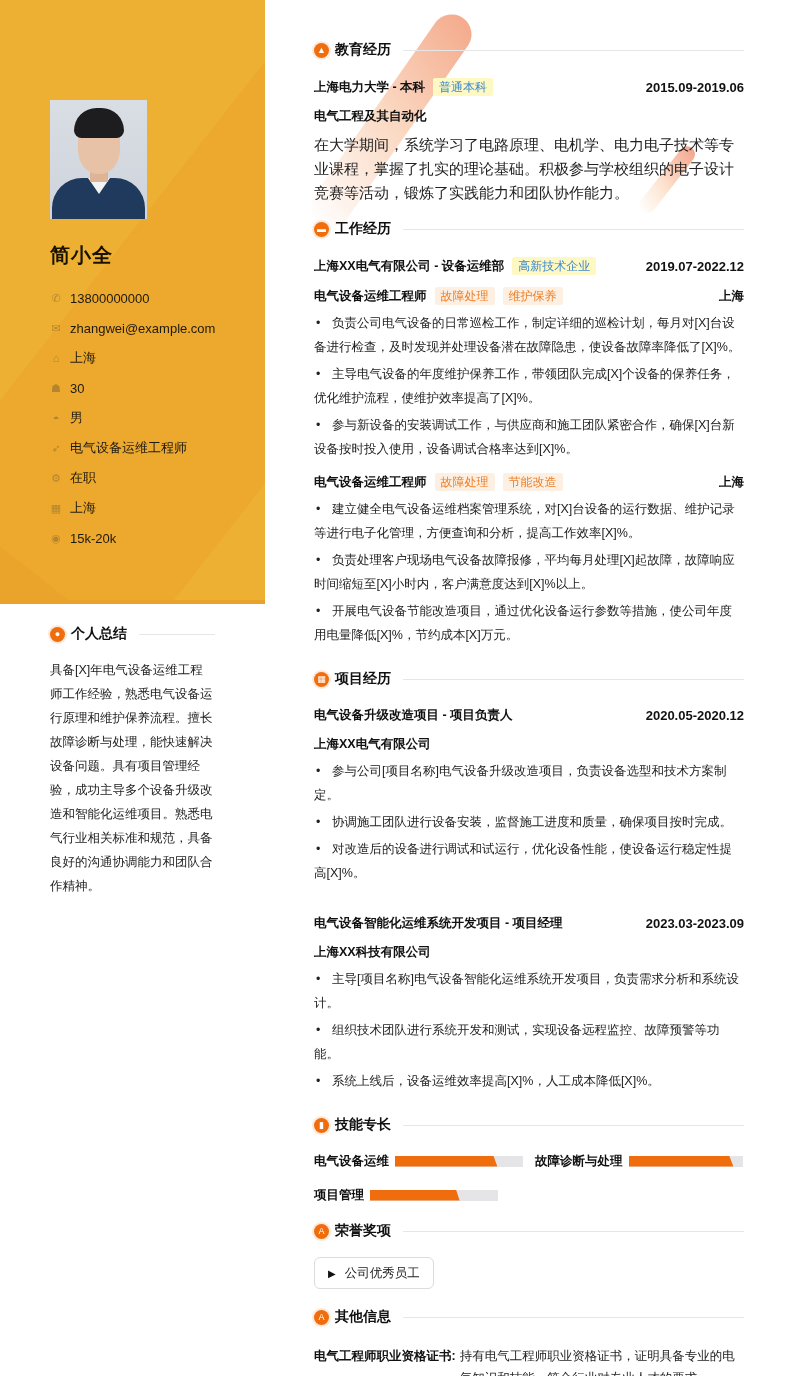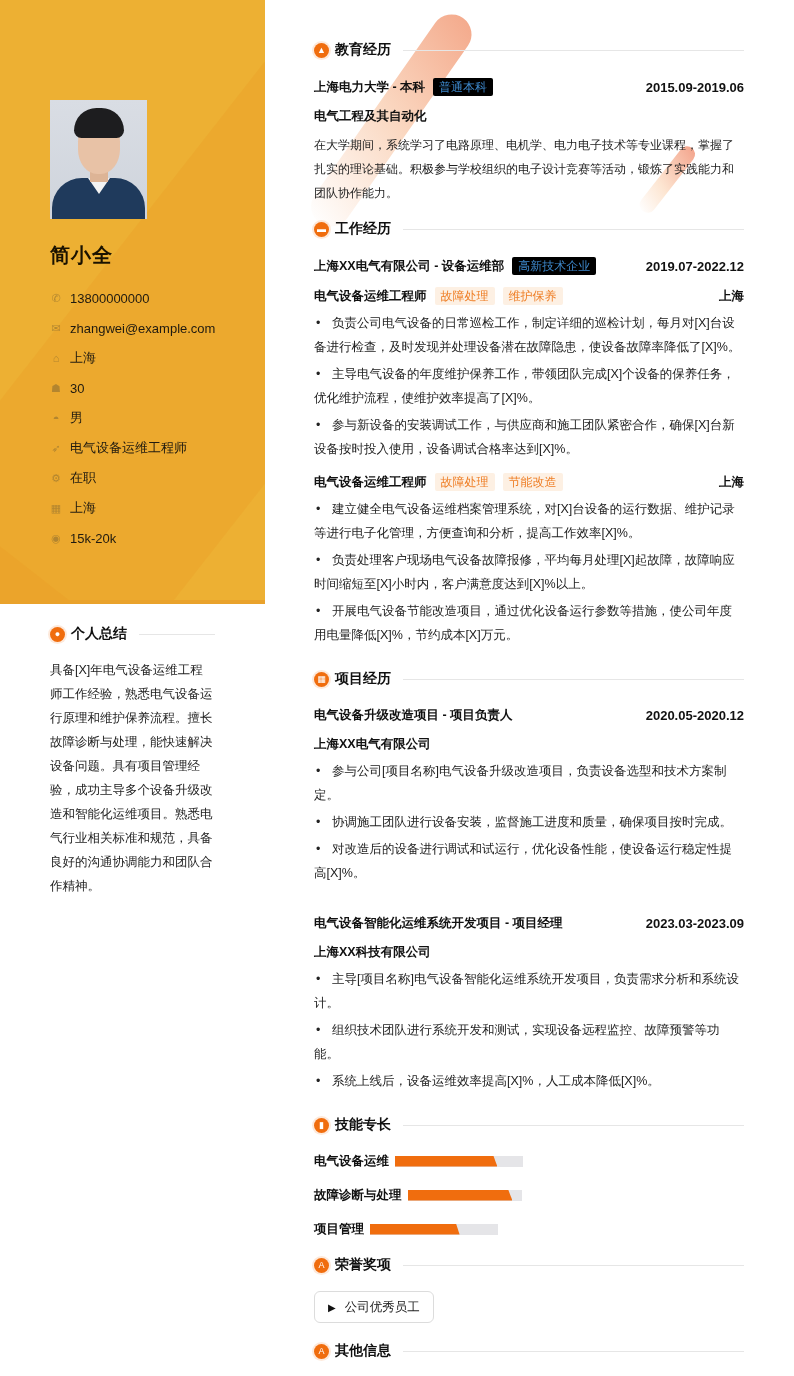--- a/index.html
+++ b/index.html
@@ -63,28 +63,28 @@
       position: absolute; left: 684px; top: 148px; width: 16px; height: 80px; border-radius: 8px;
       background: linear-gradient(200deg, rgba(240,140,110,0.8) 0%, rgba(250,190,140,0.4) 60%, rgba(255,230,200,0) 100%);
       transform: rotate(38deg); transform-origin: top center;
     }
     .section { position: relative; margin-bottom: 0; }
     .row { display: flex; align-items: center; justify-content: space-between; }
     .row-left { display: flex; align-items: center; }
     .bold { font-weight: bold; font-size: 12.5px; color: #111; }
     .date { font-weight: bold; font-size: 13px; color: #111; }
     .tag { font-size: 12px; padding: 1px 6px; margin-left: 8px; border-radius: 2px; line-height: 16px; }
-    .tag.blue { background: #000000; color: #3d88cc; }
+    .tag.blue { background: #fef9c3; color: #3d88cc; }
     .tag.orange { background: #fdf0e3; color: #ee7d24; }
-    .desc { font-size: 12px; line-height: 24px; color: #222; }
+    .desc { font-size: 15px; line-height: 24px; color: #222; }
     ul.bullets { list-style: none; }
     ul.bullets li { font-size: 12.5px; line-height: 24px; color: #222; margin-bottom: 3px; }
     ul.bullets li::before { content: "•"; display: inline-block; width: 16px; padding-left: 2px; }
 
-    .skills { display: flex; flex-wrap: wrap; flex-direction: column; }
+    .skills { display: flex; flex-wrap: wrap; }
     .skill { display: flex; align-items: center; height: 20px; margin-bottom: 14px; }
     .skill-label { font-size: 12.5px; font-weight: bold; color: #111; margin-right: 6px; white-space: nowrap; }
     .skill-bar { height: 11px; background: #e5e5e8; position: relative; }
     .skill-fill { position: absolute; left: 0; top: 0; bottom: 0; background: #f06d0e; clip-path: polygon(0 0, 96% 0, 100% 100%, 0 100%); }
 
     .award-btn {
       display: inline-flex; align-items: center; height: 32px; padding: 0 13px; border: 1px solid #dcdcdc;
       border-radius: 6px; font-size: 12.5px; color: #222; background: #fff;
     }
     .award-btn .tri { font-size: 10px; margin-right: 9px; color: #111; }

